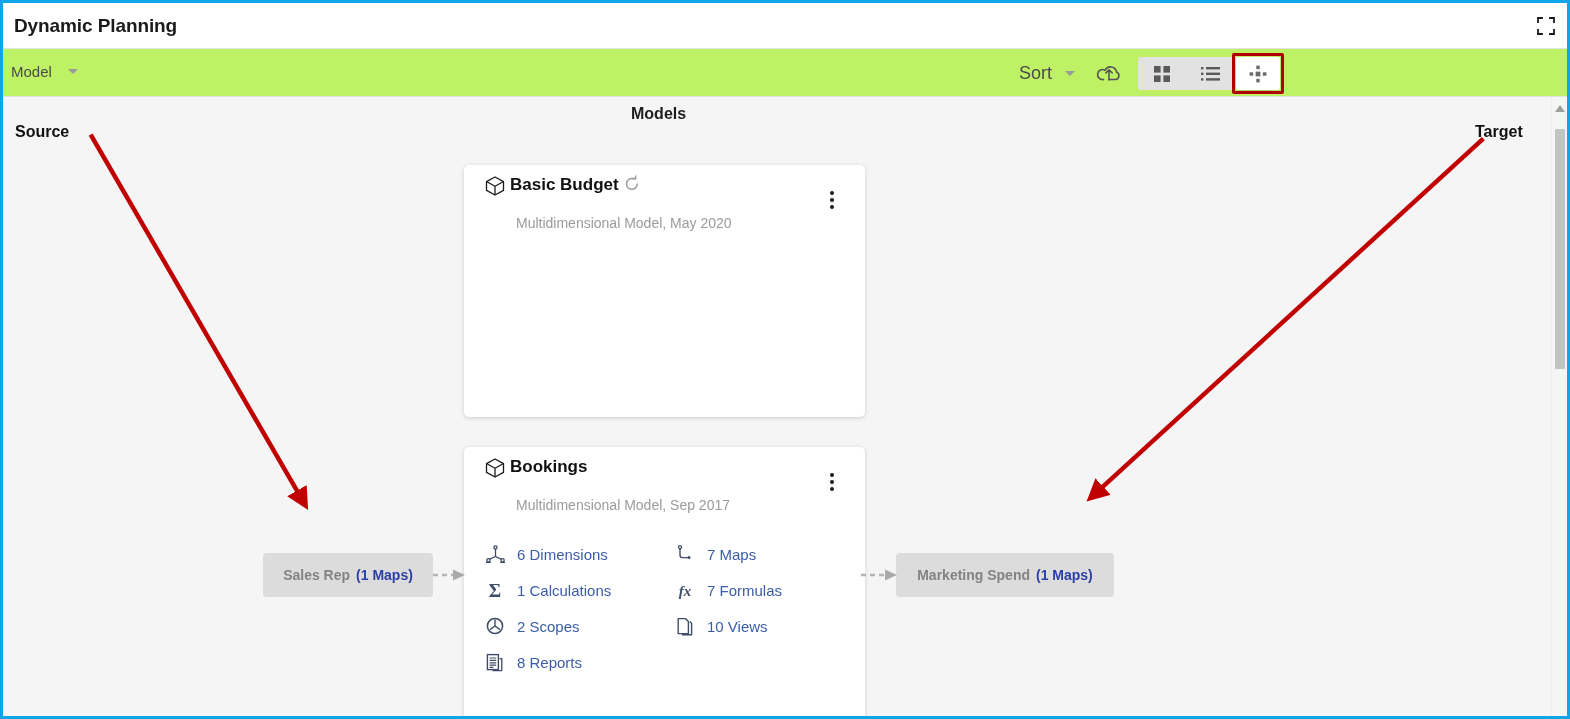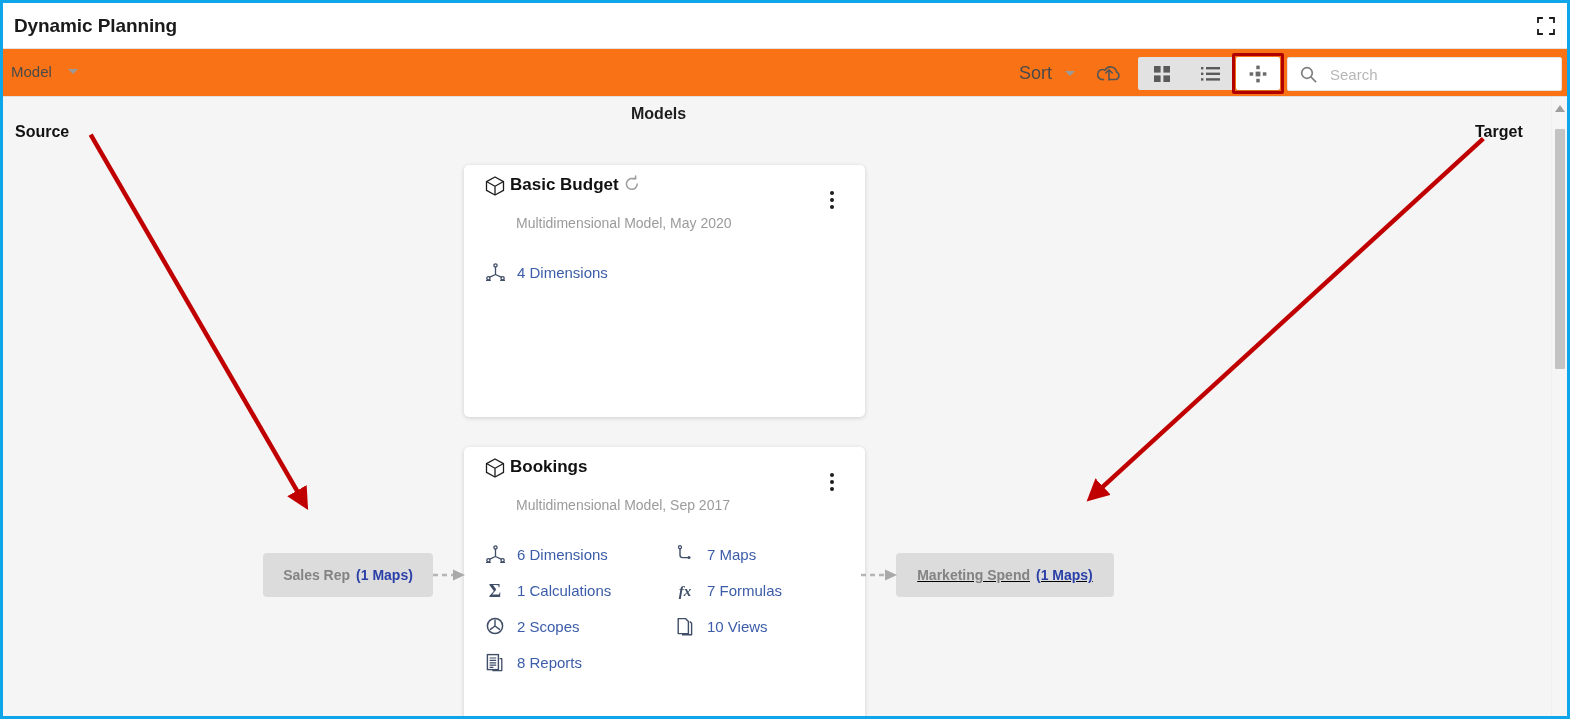--- a/index.html
+++ b/index.html
@@ -44,21 +44,21 @@
     width: 26px; height: 26px;
     cursor: pointer;
   }
 
   
   .toolbar {
     position: absolute;
     left: 0; top: 46px;
     width: 100%;
     height: 48px;
-    background: #f97316;
+    background: #bef264;
     border-bottom: 1px solid #e0e0e0;
     box-sizing: border-box;
   }
   .model-select {
     position: absolute;
     left: 8px; top: 14px;
     display: flex;
     align-items: center;
     gap: 16px;
     cursor: pointer;
@@ -247,21 +247,21 @@
     border-radius: 4px;
     display: flex;
     align-items: center;
     justify-content: center;
     gap: 6px;
     padding: 0 18px;
     box-sizing: border-box;
     cursor: pointer;
   }
   #node-source { left: 260px; top: 456px; width: 170px; }
-  #node-target { left: 893px; top: 456px; width: 218px; text-decoration: underline; }
+  #node-target { left: 893px; top: 456px; width: 218px; }
   .depnode .name {
     font-size: 14px;
     font-weight: bold;
     color: #838383;
     white-space: nowrap;
   }
   .depnode .maps {
     font-size: 14px;
     font-weight: bold;
     color: #2a3fa8;
@@ -388,27 +388,20 @@
           <rect x="7.6" y="7.6" width="4.8" height="4.8"></rect>
           <rect x="1.6" y="8.3" width="3.6" height="3.4"></rect>
           <rect x="14.8" y="8.3" width="3.6" height="3.4"></rect>
           <rect x="8.3" y="1.6" width="3.4" height="3.6"></rect>
           <rect x="8.3" y="14.8" width="3.4" height="3.6"></rect>
         </g>
       </svg>
     </div>
     <div class="view-hl"></div>
 
-    <div class="searchbox">
-      <svg class="mag" width="17" height="17" viewBox="0 0 17 17">
-        <circle cx="7" cy="7" r="5.3" stroke="#7d7d7d" stroke-width="1.7" fill="none"></circle>
-        <line x1="11" y1="11" x2="15.6" y2="15.6" stroke="#7d7d7d" stroke-width="1.7" stroke-linecap="round"></line>
-      </svg>
-      <input type="text" placeholder="Search" style="">
-    </div>
   </div>
 
   <div class="canvas">
 
     <div class="models-header">Models</div>
 
     <div class="card" id="card-basic">
       <div class="card-head">
         <svg width="22" height="22" viewBox="0 0 22 22">
           <path d="M11 2 L19.5 6.6 L19.5 15.4 L11 20 L2.5 15.4 L2.5 6.6 Z" stroke="#1c1c1c" stroke-width="1.3" fill="none" stroke-linejoin="round"></path>
@@ -420,36 +413,20 @@
           <path d="M12.6 0.9 L12.6 3.7 L9.8 3.7" stroke="#9d9d9d" stroke-width="1.5" fill="none" stroke-linecap="round" stroke-linejoin="round"></path>
         </svg>
       </div>
       <div class="card-sub">Multidimensional Model, May 2020</div>
       <div class="kebab">
           <i></i>
           <i></i>
           <i></i>
         </div>
 
-      <div class="stats">
-        <div class="stat">
-          <span class="ico">
-            <svg width="21" height="21" viewBox="0 0 21 21">
-              <g stroke="#3f4d66" stroke-width="1.3" fill="none">
-                <circle cx="10.5" cy="3.4" r="1.6"></circle>
-                <circle cx="3.4" cy="16.2" r="1.6"></circle>
-                <circle cx="17.6" cy="16.2" r="1.6"></circle>
-                <path d="M10.5 5 L10.5 12.5 M10.5 12.5 L4.3 15.4 M10.5 12.5 L16.7 15.4"></path>
-                <path d="M1 18.4 L5.8 18.4 M15.2 18.4 L20 18.4"></path>
-              </g>
-            </svg>
-          </span>
-          <span class="txt">4 Dimensions</span>
-        </div>
-      </div>
     </div>
 
     <div class="card" id="card-bookings">
       <div class="card-head">
         <svg width="22" height="22" viewBox="0 0 22 22">
           <path d="M11 2 L19.5 6.6 L19.5 15.4 L11 20 L2.5 15.4 L2.5 6.6 Z" stroke="#1c1c1c" stroke-width="1.3" fill="none" stroke-linejoin="round"></path>
           <path d="M2.9 6.8 L11 11.2 L19.1 6.8 M11 11.2 L11 19.8" stroke="#1c1c1c" stroke-width="1.3" fill="none" stroke-linejoin="round"></path>
         </svg>
         <span class="card-title">Bookings</span>
       </div>

